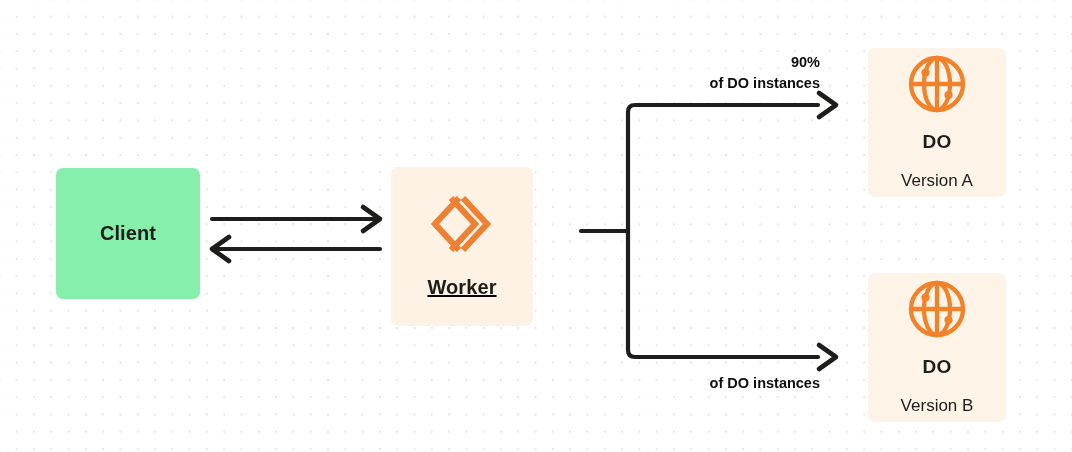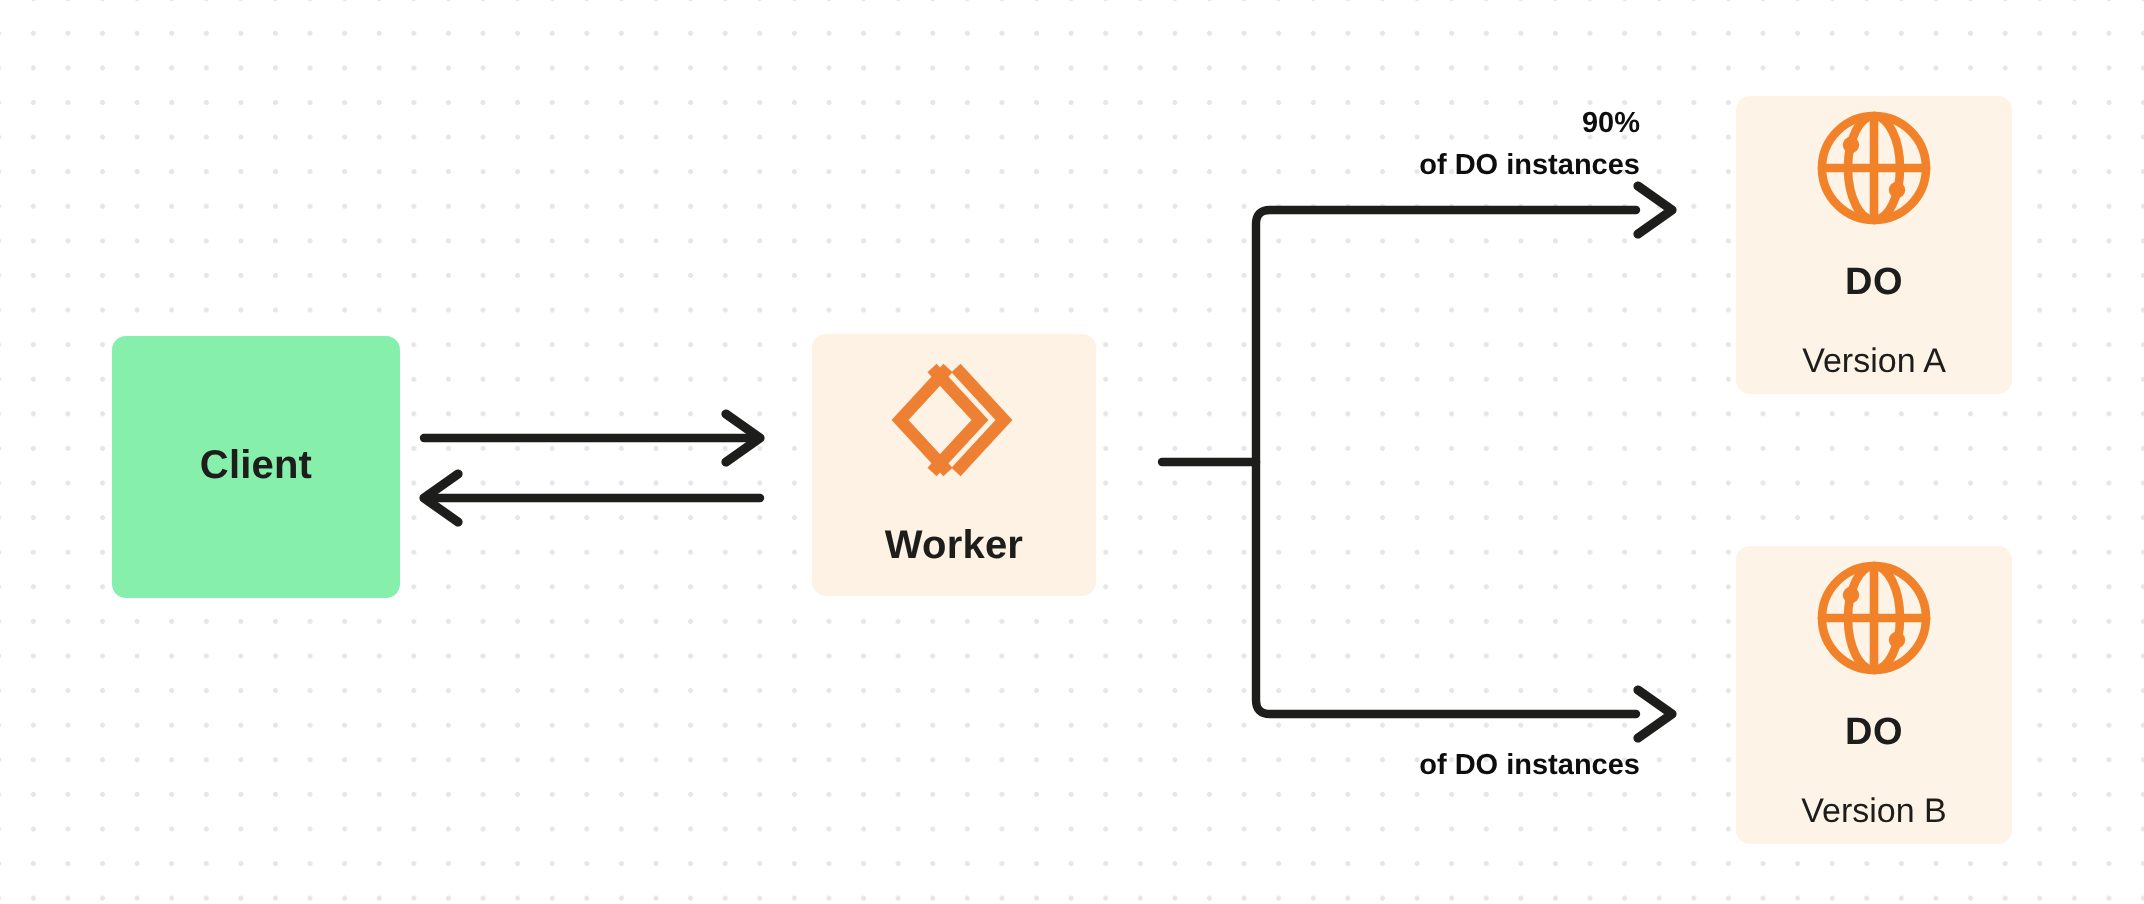--- a/index.html
+++ b/index.html
@@ -38,25 +38,26 @@
 
   .node-client {
     left: 56px;
     top: 168px;
     width: 144px;
     height: 131px;
     background: #86efac;
   }
 
   .node-worker {
-    left: 406px;
+    left: 391px;
     top: 167px;
     width: 142px;
-    height: 131px;
+    height: 159px;
     background: #fdf2e4;
+    text-decoration: underline;
   }
 
   .node-do-a {
     left: 868px;
     top: 48px;
     width: 138px;
     height: 149px;
     background: #fdf3e7;
   }
 

